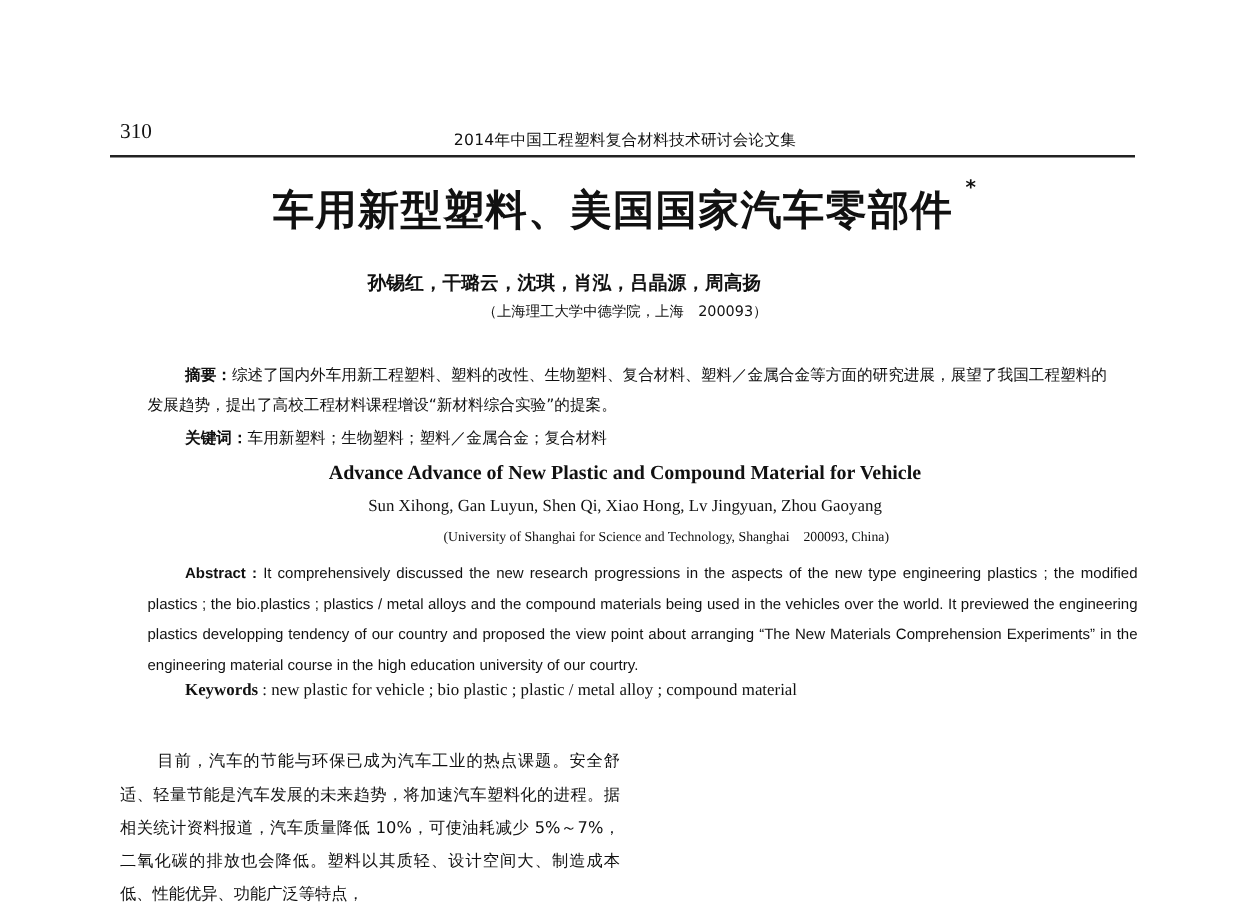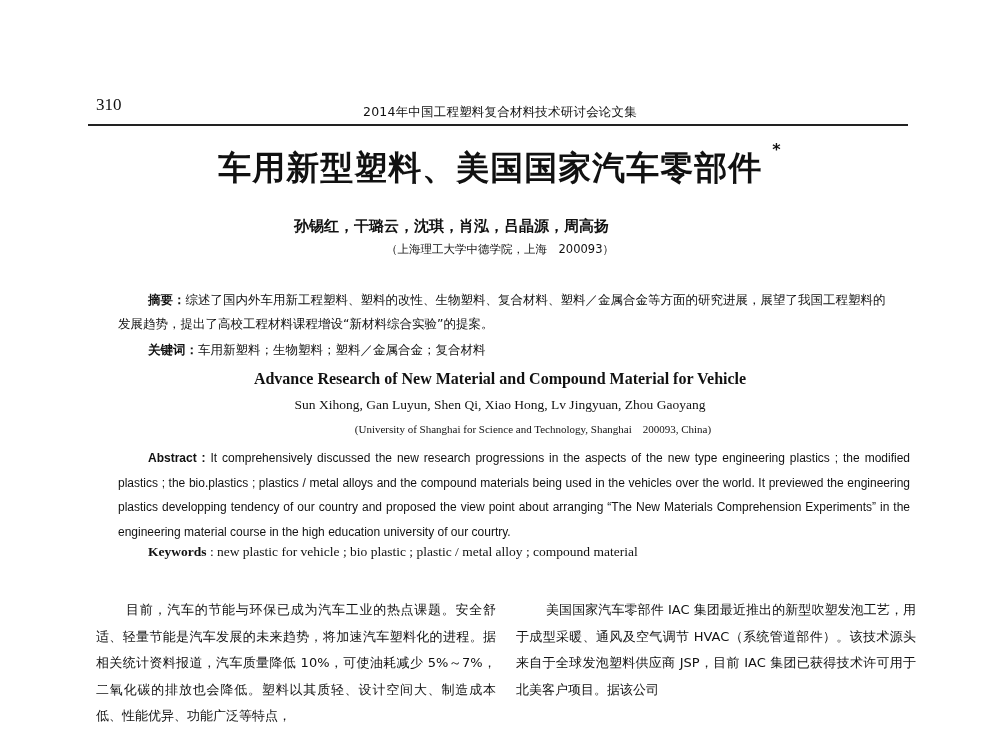--- a/index.html
+++ b/index.html
@@ -43,31 +43,30 @@
 <div class="abs affil-cn">（上海理工大学中德学院，上海　200093）</div>
 
 <div class="abs cn-block abstract-cn">
   <span class="bold">摘要：</span><span>综述了国内外车用新工程塑料、塑料的改性、生物塑料、复合材料、塑料／金属合金等方面的研究进展，展望了我国工程塑料的发展趋势，提出了高校工程材料课程增设“新材料综合实验”的提案。</span>
 </div>
 
 <div class="abs cn-block keywords-cn">
   <span class="bold">关键词：</span><span>车用新塑料；生物塑料；塑料／金属合金；复合材料</span>
 </div>
 
-<div class="abs title-en">Advance Research of New Material and Compound Material for Vehicle</div>
+<div class="abs title-en">Advance Advance of New Plastic and Compound Material for Vehicle</div>
 <div class="abs authors-en">Sun Xihong, Gan Luyun, Shen Qi, Xiao Hong, Lv Jingyuan, Zhou Gaoyang</div>
 <div class="abs affil-en">(University of Shanghai for Science and Technology, Shanghai　200093, China)</div>
 
 <div class="abs abstract-en">
   <p class="indent"><span class="bold">Abstract :</span><span> It comprehensively discussed the new research progressions in the aspects of the new type engineering plastics ; the modified plastics ; the bio.plastics ; plastics / metal alloys and the compound materials being used in the vehicles over the world. It previewed the engineering plastics developping tendency of our country and proposed the view point about arranging “The New Materials Comprehension Experiments” in the engineering material course in the high education university of our courtry.</span></p>
 </div>
 
 <div class="abs keywords-en">
   <span class="bold">Keywords</span><span> : new plastic for vehicle ; bio plastic ; plastic / metal alloy ; compound material</span>
 </div>
 
 <div class="abs col col-left">
   <p class="indent">目前，汽车的节能与环保已成为汽车工业的热点课题。安全舒适、轻量节能是汽车发展的未来趋势，将加速汽车塑料化的进程。据相关统计资料报道，汽车质量降低 10%，可使油耗减少 5%～7%，二氧化碳的排放也会降低。塑料以其质轻、设计空间大、制造成本低、性能优异、功能广泛等特点，</p>
 </div>
 
 <div class="abs col col-right">
-  <p class="indent">美国国家汽车零部件 IAC 集团最近推出的新型吹塑发泡工艺，用于成型采暖、通风及空气调节 HVAC（系统管道部件）。该技术源头来自于全球发泡塑料供应商 JSP，目前 IAC 集团已获得技术许可用于北美客户项目。据该公司</p>
 </div>
 
 </body></html>

